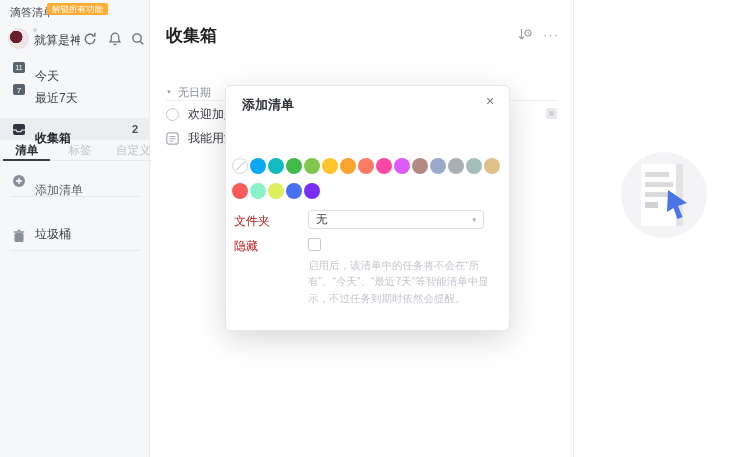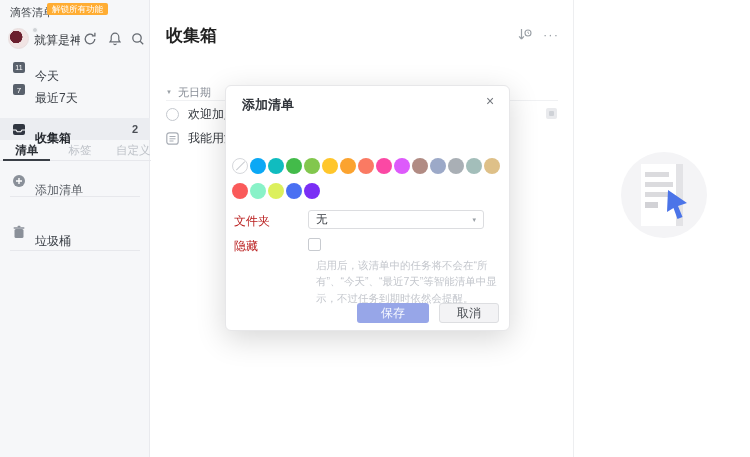--- a/index.html
+++ b/index.html
@@ -61,21 +61,21 @@
   .name-input { position:absolute; left:8px; top:38px; width:269px; height:25px; border:1px solid #AEBBEC; border-radius:4px; box-shadow:0 0 0 2px rgba(98,122,228,0.13); padding:0 9px; font-size:12px; outline:none; font-family:inherit; }
   .name-input::placeholder { color:#BDC1C9; }
   .palette { position:absolute; left:6px; top:72px; width:273px; display:flex; flex-wrap:wrap; gap:9px 2px; }
   .swatch { width:16px; height:16px; border-radius:50%; }
   .swatch-none { background:#fff; border:1px solid #D6D8DC; position:relative; }
   .swatch-none::after { content:""; position:absolute; left:7px; top:1px; width:1.3px; height:12px; background:#C9CCD1; transform:rotate(45deg); }
   .form-label { position:absolute; left:8px; font-size:12px; color:#b91c1c; }
   .folder-select { position:absolute; left:82px; top:124px; width:176px; height:19px; border:1px solid #DCDDE0; border-radius:3px; display:flex; align-items:center; padding:0 7px; font-size:11.5px; color:#3a3e44; }
   .folder-caret { margin-left:auto; font-size:7px; color:#9aa0a6; }
   .hide-checkbox { position:absolute; left:82px; top:152px; width:13px; height:13px; border:1px solid #C8CBD0; border-radius:2px; background:#fff; }
-  .help-text { position:absolute; left:82px; top:171px; width:198px; font-size:10.5px; line-height:1.55; color:#C4C7CD;margin-left:8px; }
+  .help-text { position:absolute; left:82px; top:171px; width:198px; font-size:10.5px; line-height:1.55; color:#C4C7CD; }
   .modal-btns { position:absolute; right:10px; top:217px; display:flex; gap:10px; }
   .btn { height:20px; border-radius:3px; font-size:12px; display:flex; align-items:center; justify-content:center; }
   .btn-save { width:72px; background:#97A6E8; color:#F6F8FF; }
   .btn-cancel { width:60px; background:#F3F3F5; border:1px solid #DDDEE1; color:#4a4e54; }
 
   svg { display:block; }
 </style>
 </head>
 <body>
 
@@ -147,21 +147,21 @@
         <svg width="14" height="14" viewBox="0 0 14 14">
             <circle cx="7" cy="7" r="6" fill="#8A9099"></circle>
             <path d="M7 4v6M4 7h6" stroke="#fff" stroke-width="1.4"></path>
           </svg>
       </span>
       <span class="lbl" style="color:#5a5f66;">添加清单</span>
     </div>
 
     <div class="side-divider" style="top:196px;"></div>
 
-    <div class="nav-item" style="top:221px;">
+    <div class="nav-item" style="top:221px;align-items:flex-end;">
       <span class="ico">
         <svg width="14" height="14" viewBox="0 0 14 14">
             <rect x="2.5" y="4" width="9" height="9" rx="1.5" fill="#8A9099"></rect>
             <rect x="1.5" y="2.2" width="11" height="1.6" rx="0.8" fill="#8A9099"></rect>
             <rect x="5.5" y="0.8" width="3" height="1.6" rx="0.8" fill="#8A9099"></rect>
           </svg>
       </span>
       <span class="lbl">垃圾桶</span>
     </div>
 
@@ -250,19 +250,15 @@
         <div class="swatch" style="background: rgb(122, 46, 245);"></div>
       </div>
     <div class="form-label" style="top:127px;">文件夹</div>
     <div class="folder-select">
       <span>无</span>
       <span class="folder-caret">▾</span>
     </div>
     <div class="form-label" style="top:152px;">隐藏</div>
     <div class="hide-checkbox"></div>
     <div class="help-text">启用后，该清单中的任务将不会在“所有”、“今天”、“最近7天”等智能清单中显示，不过任务到期时依然会提醒。</div>
-    <div class="modal-btns">
-      <div class="btn btn-save">保存</div>
-      <div class="btn btn-cancel">取消</div>
-    </div>
   </div>
 
 </div>
 
 </body></html>

